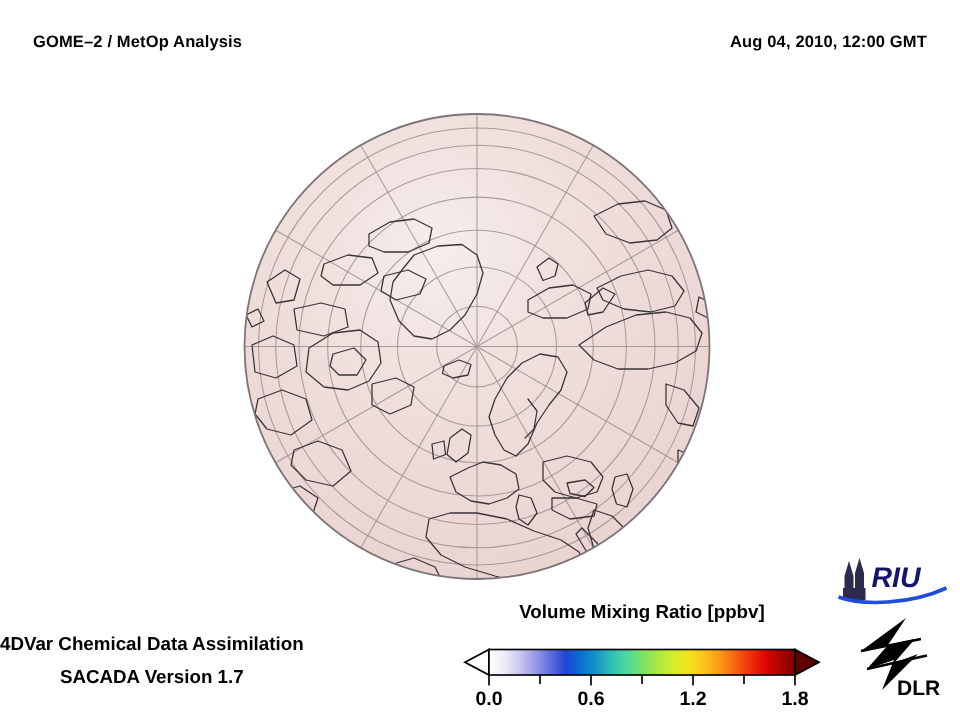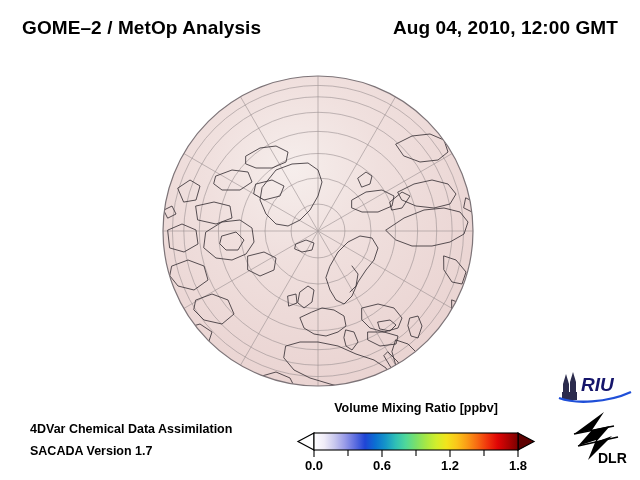--- a/index.html
+++ b/index.html
@@ -23,21 +23,21 @@
     top: 16px;
     text-align: left;
   }
   #header-right {
     position: absolute;
     right: 22px;
     top: 16px;
     text-align: left;
   }
   .hdr-line {
-    font-size: 19px;
+    font-size: 11px;
     font-weight: bold;
     line-height: 24px;
     white-space: nowrap;
     letter-spacing: 0.1px;
   }
 
   
   #globe-panel {
     position: absolute;
     left: 0;
@@ -47,35 +47,35 @@
   }
   #globe-svg {
     position: absolute;
     left: 0;
     top: 0;
   }
 
   
   #footer-left {
     position: absolute;
-    left: 30px;
+    left: 0;
     bottom: 18px;
-    text-align: left;
+    text-align: center;
   }
   .ftr-line {
     font-size: 12.5px;
     font-weight: bold;
     line-height: 22px;
     white-space: nowrap;
   }
 
   
   #colorbar-block {
     position: absolute;
-    left: 296px;
+    left: 308px;
     top: 400px;
     width: 240px;
   }
   #colorbar-title {
     font-size: 12.5px;
     font-weight: bold;
     text-align: center;
     line-height: 16px;
     white-space: nowrap;
   }

